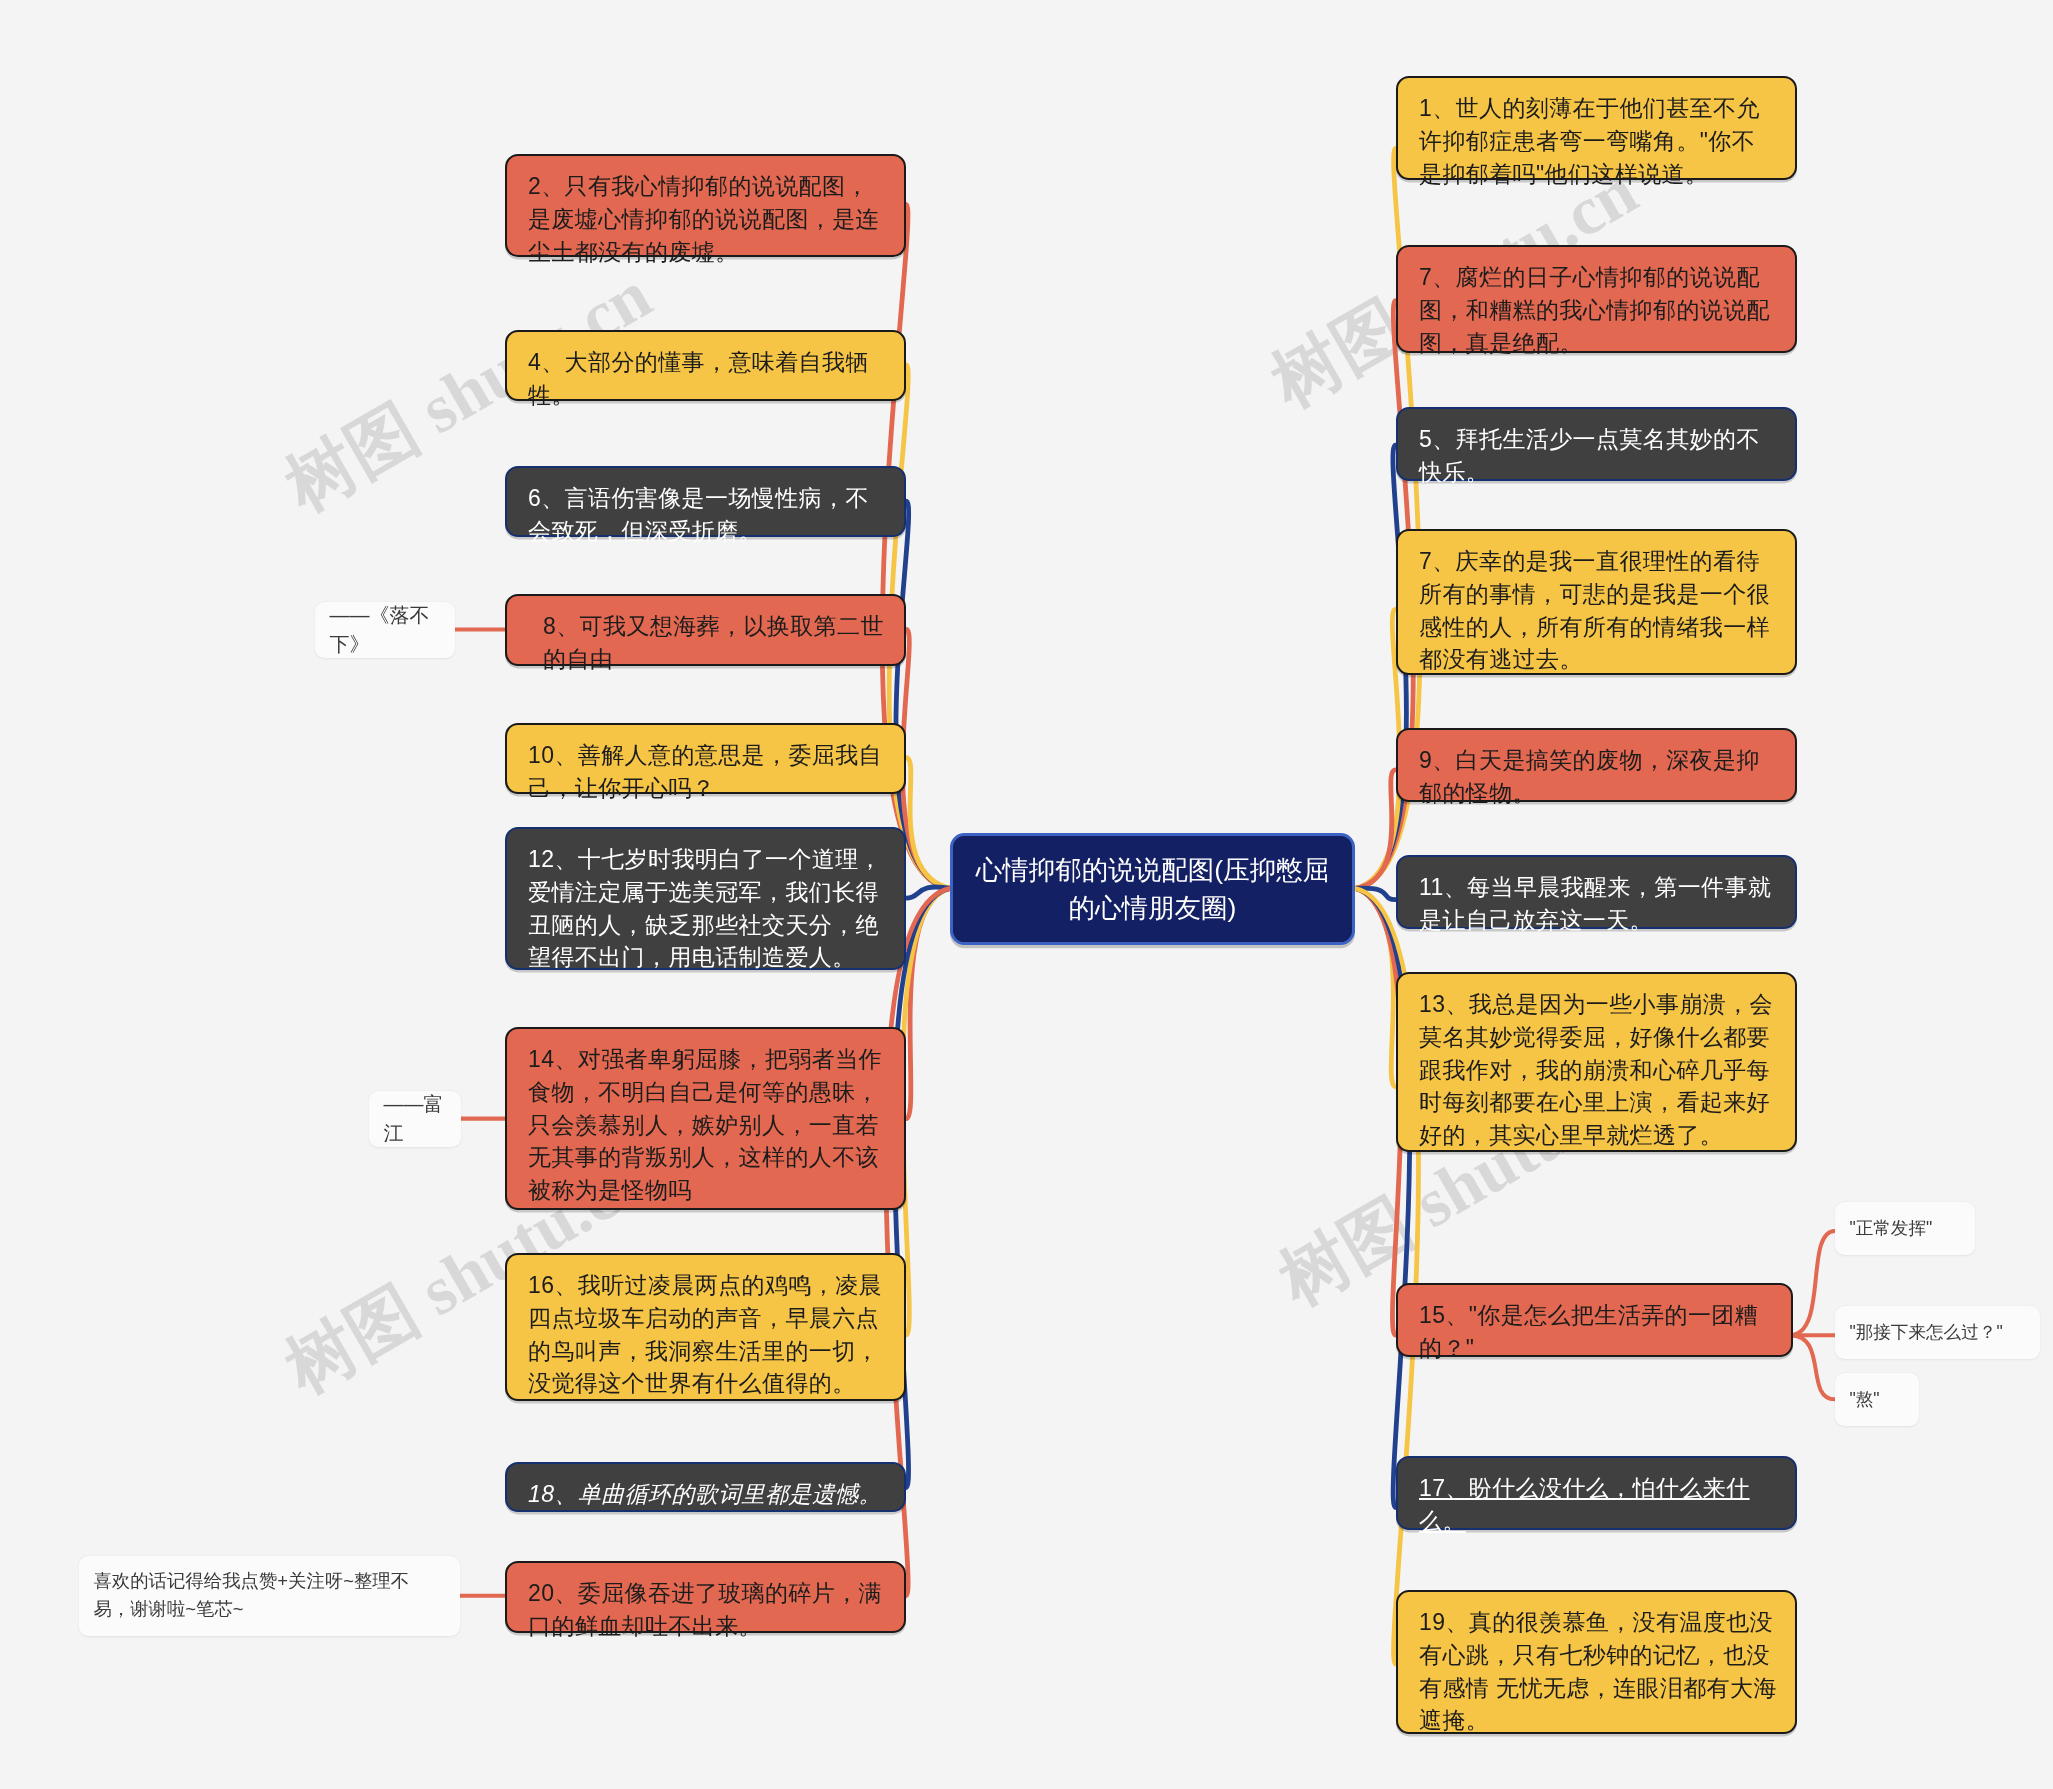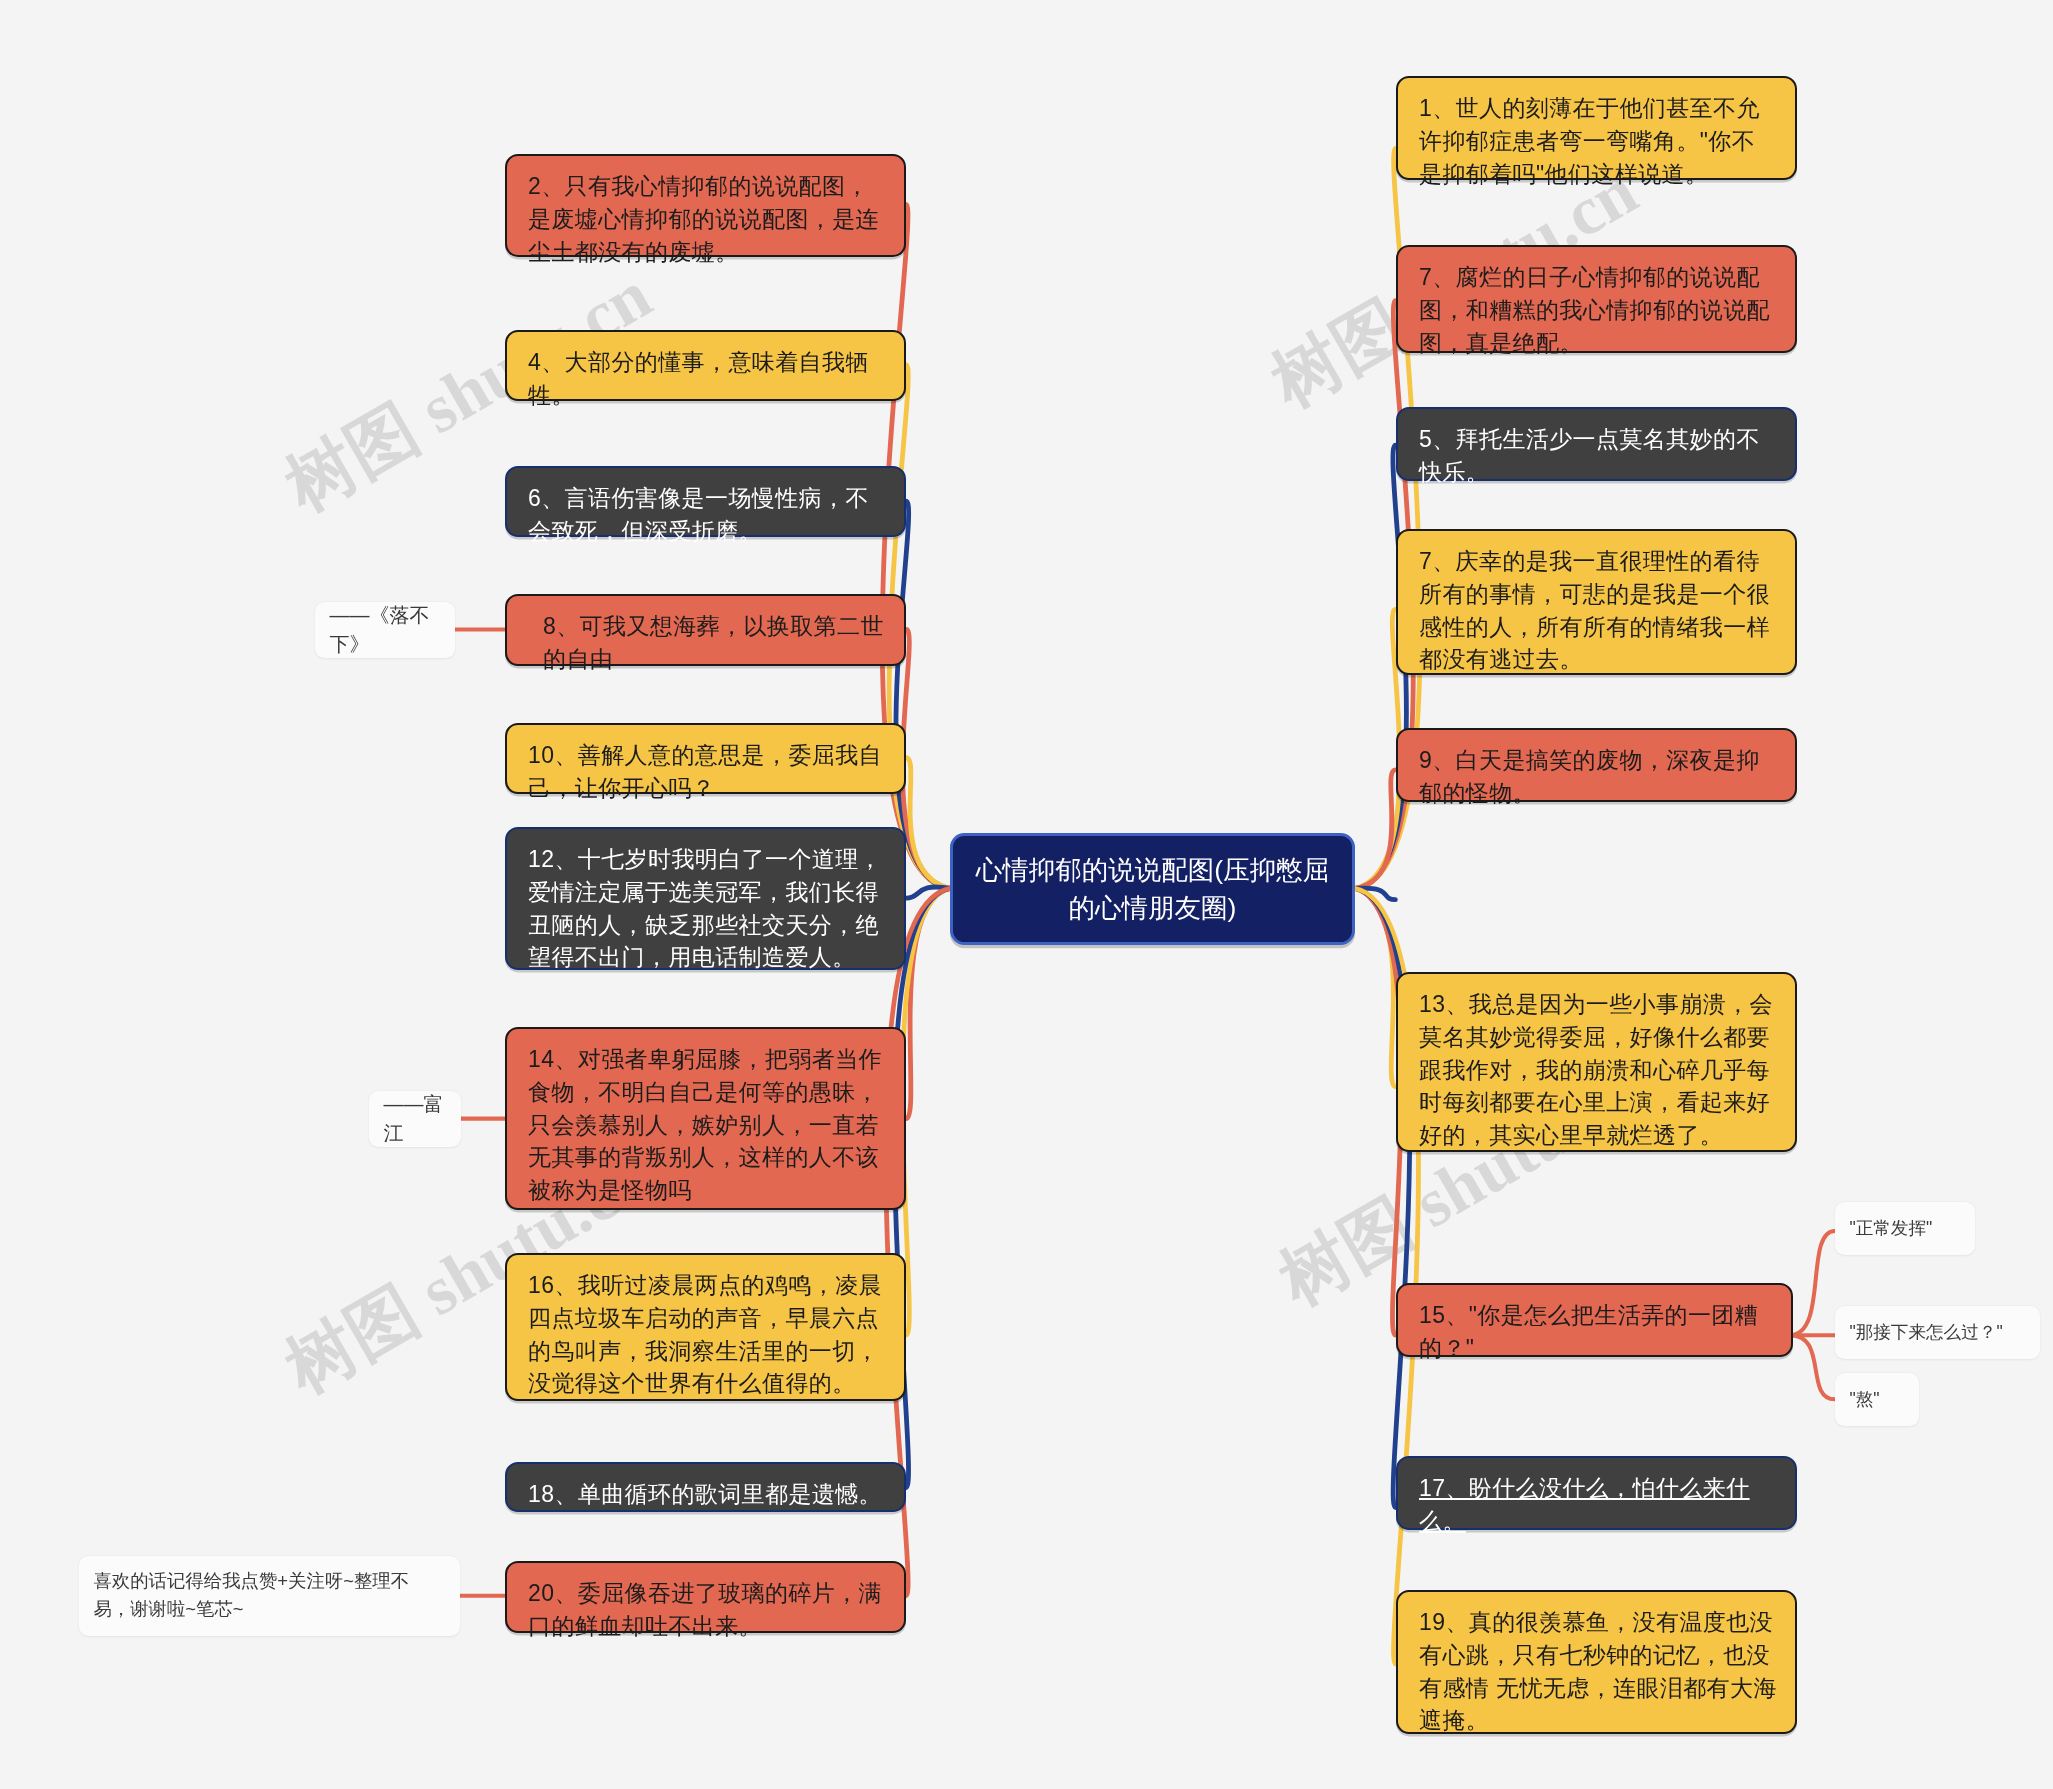--- a/index.html
+++ b/index.html
@@ -120,34 +120,35 @@
   <div class="node red" style="left:505px;top:594px;width:401px;height:72px;padding-left:36px;">8、可我又想海葬，以换取第二世的自由</div>
 
   <div class="node yellow" style="left:505px;top:723px;width:401px;height:71px;">10、善解人意的意思是，委屈我自己，让你开心吗？</div>
 
   <div class="node blue" style="left:505px;top:827px;width:401px;height:143px;">12、十七岁时我明白了一个道理，爱情注定属于选美冠军，我们长得丑陋的人，缺乏那些社交天分，绝望得不出门，用电话制造爱人。</div>
 
   <div class="node red" style="left:505px;top:1027px;width:401px;height:183px;">14、对强者卑躬屈膝，把弱者当作食物，不明白自己是何等的愚昧，只会羡慕别人，嫉妒别人，一直若无其事的背叛别人，这样的人不该被称为是怪物吗</div>
 
   <div class="node yellow" style="left:505px;top:1253px;width:401px;height:148px;">16、我听过凌晨两点的鸡鸣，凌晨四点垃圾车启动的声音，早晨六点的鸟叫声，我洞察生活里的一切，没觉得这个世界有什么值得的。</div>
 
-  <div class="node blue" style="left:505px;top:1462px;width:401px;height:50px;">18、单曲循环的歌词里都是遗憾。</div>
+  <div class="node blue" style="left:505px;top:1462px;width:401px;height:50px;font-style:italic;">18、单曲循环的歌词里都是遗憾。</div>
 
   <div class="node red" style="left:505px;top:1561px;width:401px;height:72px;">20、委屈像吞进了玻璃的碎片，满口的鲜血却吐不出来。</div>
 
   <div class="node yellow" style="left:1396px;top:76px;width:401px;height:104px;">1、世人的刻薄在于他们甚至不允许抑郁症患者弯一弯嘴角。"你不是抑郁着吗"他们这样说道。</div>
 
   <div class="node red" style="left:1396px;top:245px;width:401px;height:108px;">7、腐烂的日子心情抑郁的说说配图，和糟糕的我心情抑郁的说说配图，真是绝配。</div>
 
   <div class="node blue" style="left:1396px;top:407px;width:401px;height:74px;">5、拜托生活少一点莫名其妙的不快乐。</div>
 
   <div class="node yellow" style="left:1396px;top:529px;width:401px;height:146px;">7、庆幸的是我一直很理性的看待所有的事情，可悲的是我是一个很感性的人，所有所有的情绪我一样都没有逃过去。</div>
 
   <div class="node red" style="left:1396px;top:728px;width:401px;height:74px;">9、白天是搞笑的废物，深夜是抑郁的怪物。</div>
 
+  <div class="node blue" style="left:1396px;top:855px;width:401px;height:74px;">11、每当早晨我醒来，第一件事就是让自己放弃这一天。</div>
 
   <div class="node yellow" style="left:1396px;top:972px;width:401px;height:180px;">13、我总是因为一些小事崩溃，会莫名其妙觉得委屈，好像什么都要跟我作对，我的崩溃和心碎几乎每时每刻都要在心里上演，看起来好好的，其实心里早就烂透了。</div>
 
   <div class="node red" style="left:1396px;top:1283px;width:397px;height:74px;">15、"你是怎么把生活弄的一团糟的？"</div>
 
   <div class="node blue" style="left:1396px;top:1456px;width:401px;height:74px;text-decoration:underline;">17、盼什么没什么，怕什么来什么。</div>
 
   <div class="node yellow" style="left:1396px;top:1590px;width:401px;height:144px;">19、真的很羡慕鱼，没有温度也没有心跳，只有七秒钟的记忆，也没有感情 无忧无虑，连眼泪都有大海遮掩。</div>
 
   <div class="tag" style="left:315px;top:602px;width:140px;height:56px;">——《落不下》</div>

